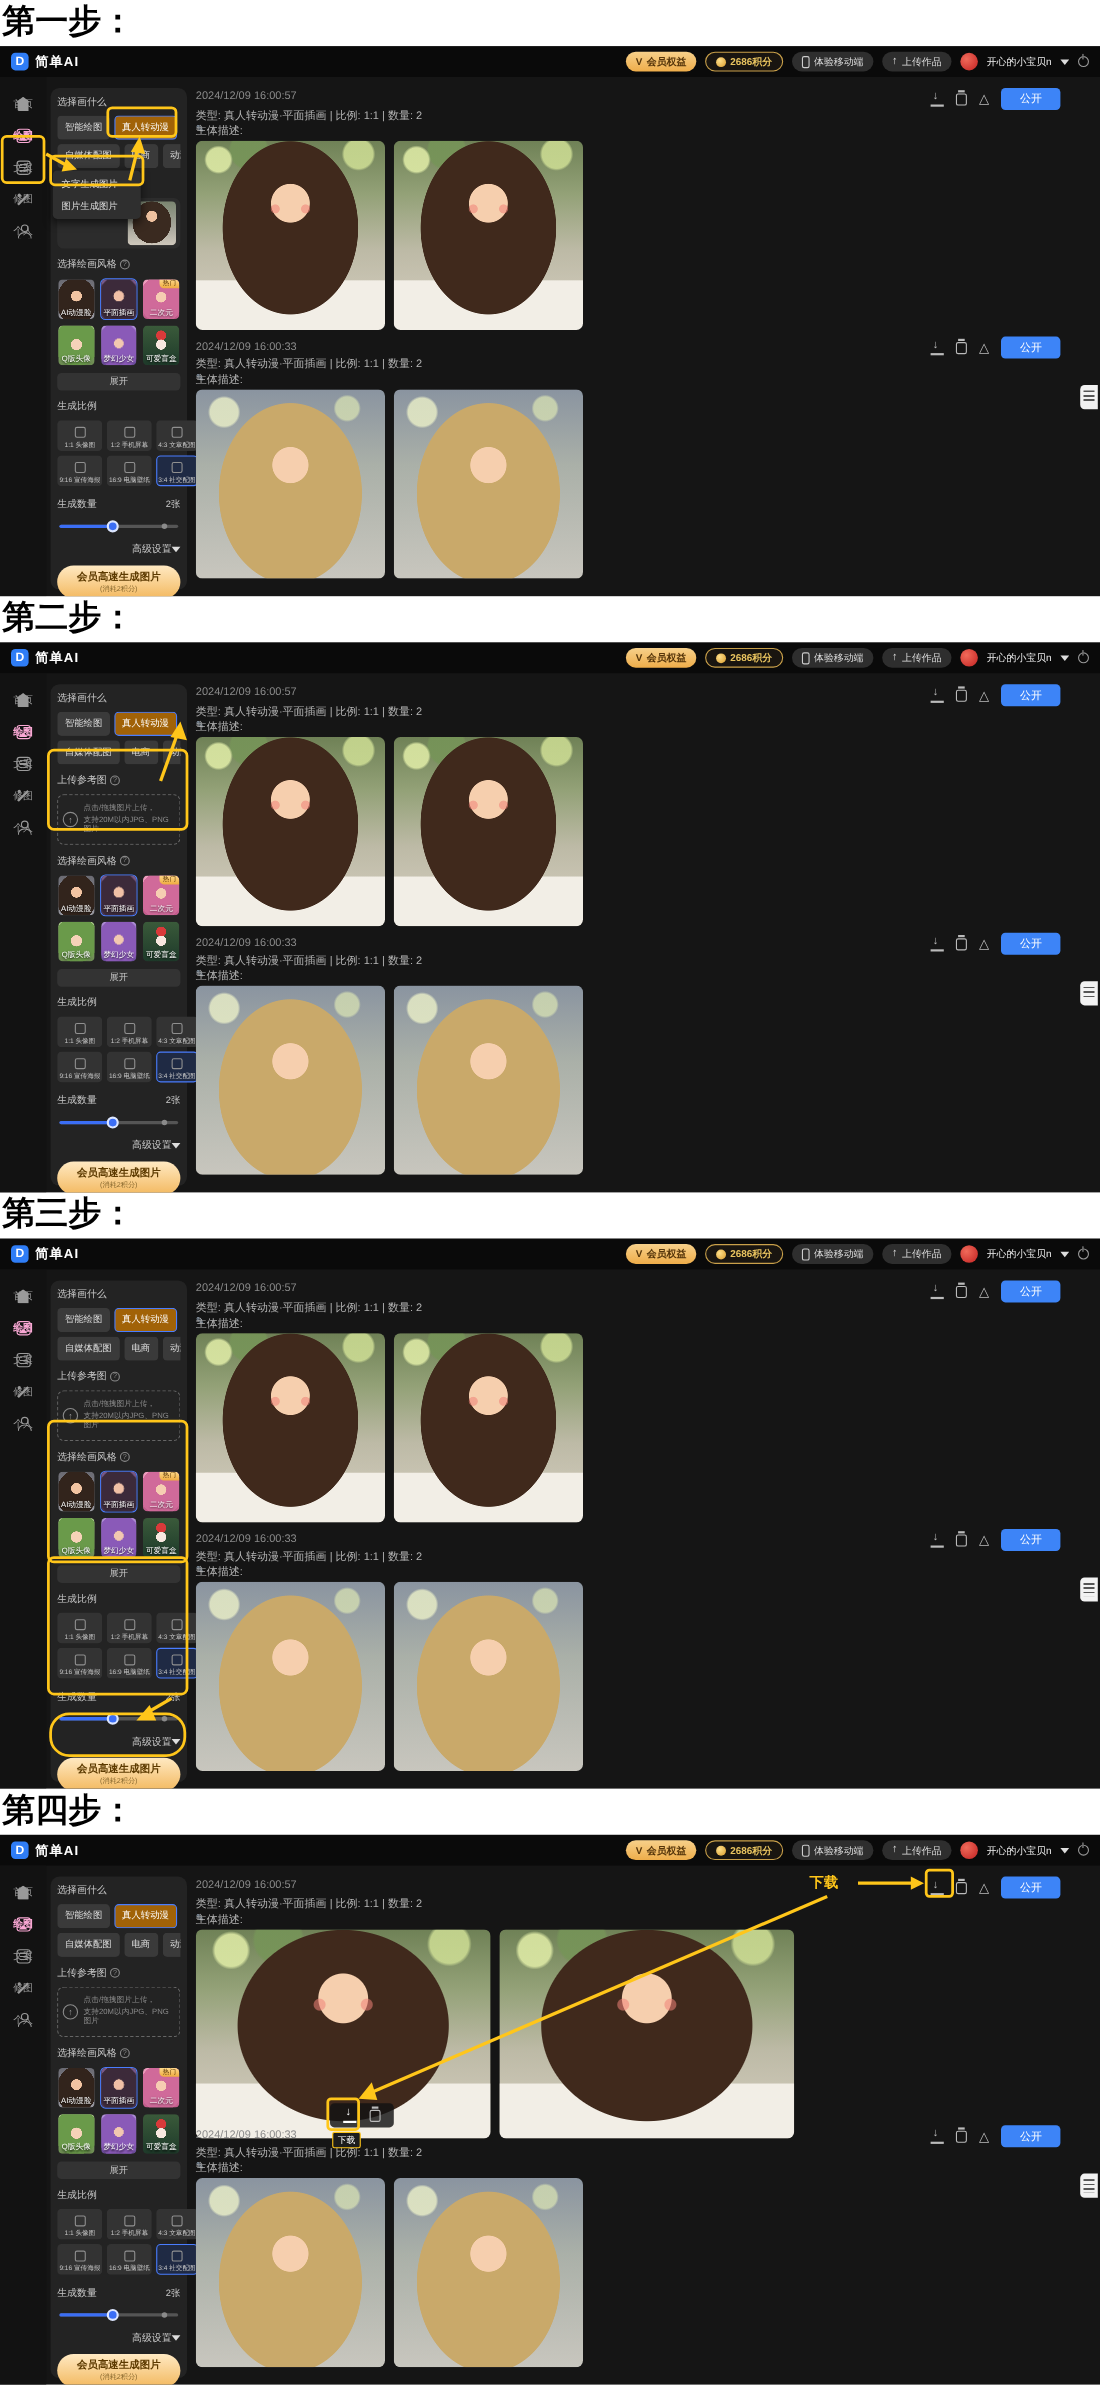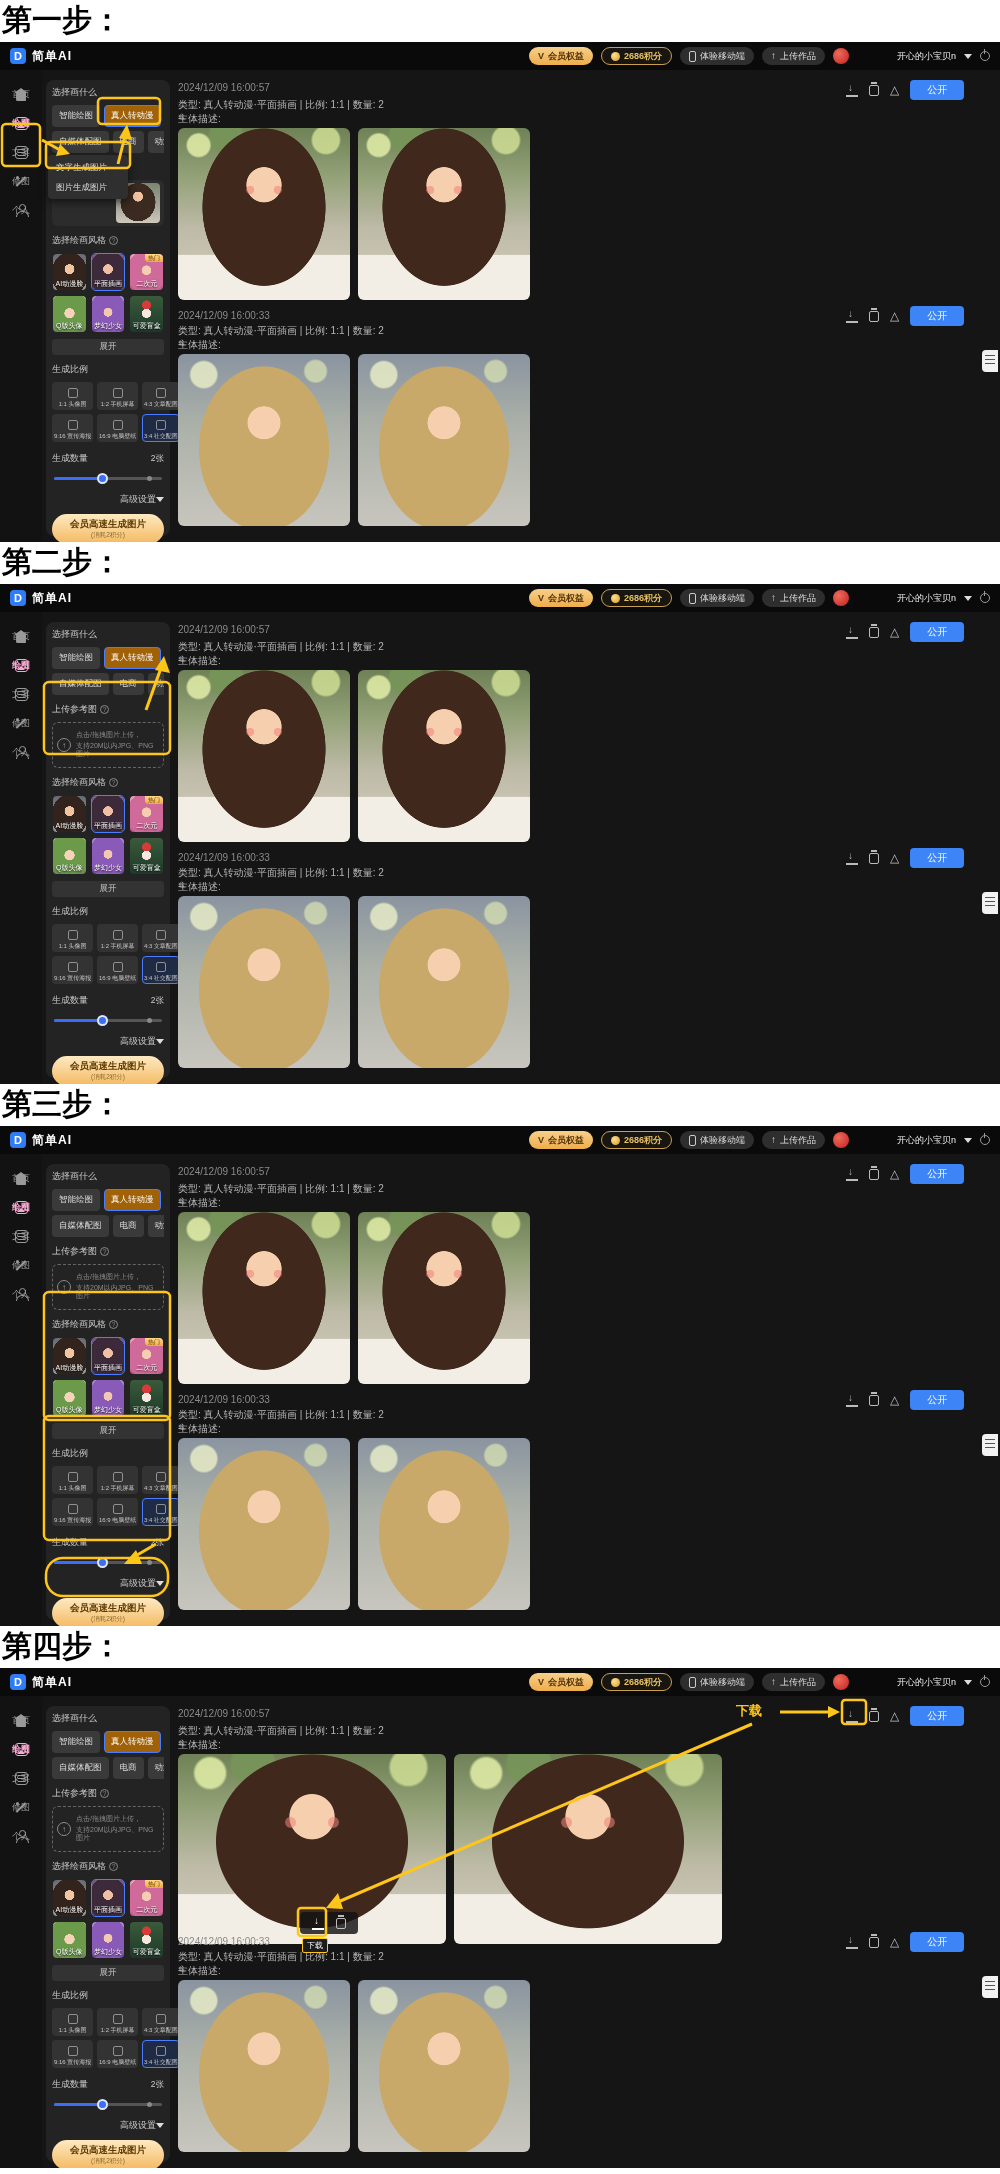--- a/index.html
+++ b/index.html
@@ -17,21 +17,21 @@
   .tb-right { margin-left:auto; display:flex; align-items:center; gap:8px; }
   .pill { height:18px; border-radius:9px; font-size:9px; padding:0 9px; display:flex; align-items:center; gap:4px; white-space:nowrap; cursor:pointer; }
   .pill-member { background:linear-gradient(180deg,#f8d astronomers,#eead4a); background:linear-gradient(180deg,#f7d08a,#eead4a); color:#55350a; font-weight:700; }
   .pill-points { border:1px solid #c9a04a; color:#e8c35f; background:#191510; font-weight:700; }
   .pill-dark { background:#2e2e2e; color:#ddd; }
   .i-vip { font-weight:900; font-size:9px; }
   .i-coin { width:9px;height:9px;border-radius:50%;background:radial-gradient(circle at 35% 35%,#ffe08a,#d89a2b);display:inline-block; }
   .i-phone { width:7px;height:11px;border:1px solid #ccc;border-radius:2px;display:inline-block; }
   .i-up-arrow { color:#ddd; font-size:10px; line-height:1; }
   .avatar { width:16px;height:16px;border-radius:50%;background:radial-gradient(circle at 35% 35%,#f06a5a,#c22121); }
-  .username { color:#eee; font-size:9px;margin-left:40px; }
+  .username { color:#eee; font-size:9px; }
   .i-chev { width:0;height:0;border-left:4px solid transparent;border-right:4px solid transparent;border-top:5px solid #ddd; display:inline-block; }
   .i-power { width:10px;height:10px;border:1.5px solid #999;border-radius:50%;position:relative;display:inline-block; }
   .i-power::after { content:""; position:absolute; top:-3px; left:2.7px; width:1.6px; height:5px; background:#0a0a0a; box-shadow:inset 0 0 0 2px #999; }
 
   
   .rail { left:0; top:28px; width:42px; height:472px; background:#121212; }
   .rail .nav-item { position:static; display:flex; flex-direction:column; align-items:center; gap:3px; margin-top:8px; padding:4px 0; cursor:pointer; color:#9a9a9a; }
   .rail { display:flex; flex-direction:column; padding-top:6px; }
   .nav-item .nav-label { font-size:9px; }
   .nav-item.active { color:#f9a8d4;font-weight:bold; }

